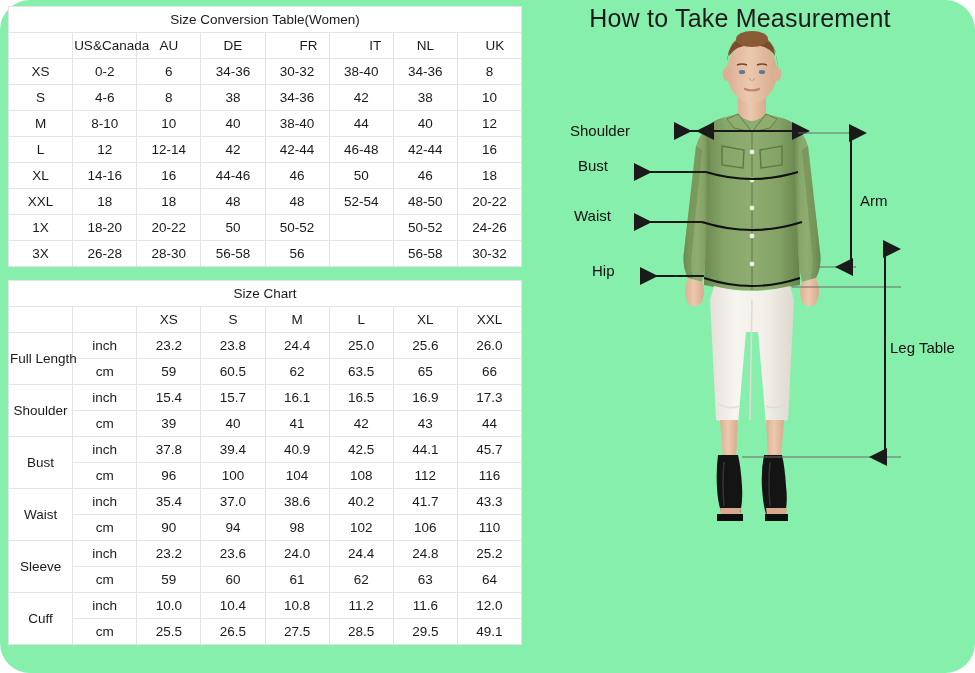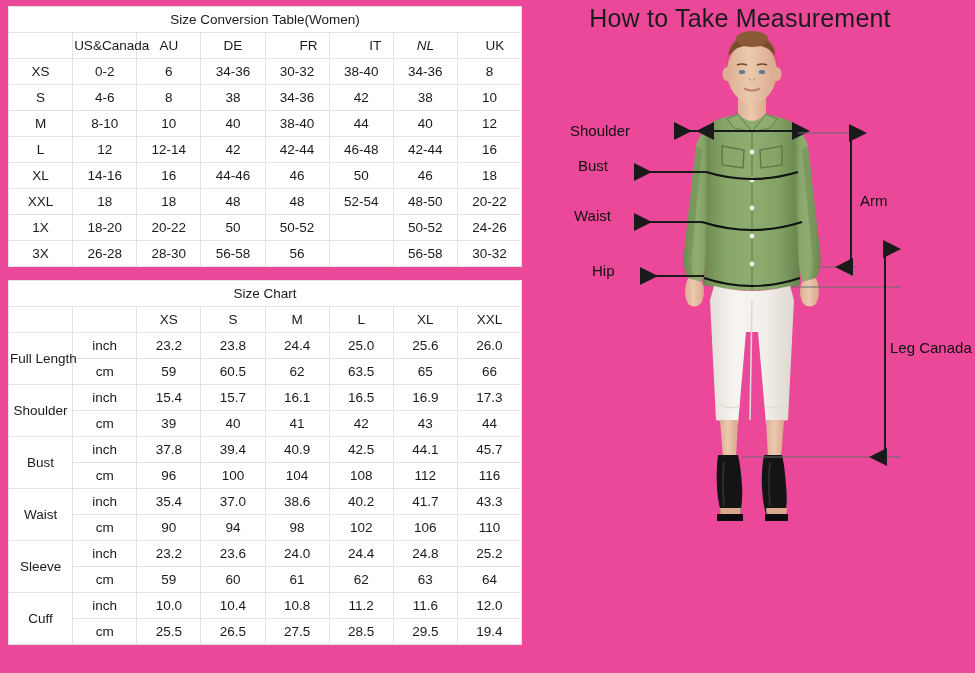--- a/index.html
+++ b/index.html
@@ -2,21 +2,21 @@
 <html><head>
 <meta charset="utf-8">
 <style>
   * { box-sizing: border-box; margin: 0; padding: 0; }
   html, body {
     width: 975px; height: 673px;
     background: #ffffff;
     font-family: "Liberation Sans", sans-serif;
     overflow: hidden;
   }
-  #page { position: relative; width: 975px; height: 673px; background:#ec4899; }
+  #page { position: relative; width: 975px; height: 673px; background:#86efac;border-radius:30px; }
 
   
   #tables { position: absolute; left: 8px; top: 6px; width: 514px; }
 
   table.sz {
     width: 514px;
     border-collapse: collapse;
     table-layout: fixed;
     background: #fff;
   }
@@ -79,21 +79,21 @@
         <tr>
           <td class="caption" colspan="8">Size Conversion Table(Women)</td>
         </tr>
         <tr id="conv-head">
             <td class="hdr" style="width: 55px;"></td>
             <td class="hdr" style="width: 127px;">US&amp;Canada</td>
             <td class="hdr" style="width: 55px;">AU</td>
             <td class="hdr" style="width: 57px;">DE</td>
             <td class="hdr" style="width: 57px; padding-left: 24px;">FR</td>
             <td class="hdr" style="width: 57px; padding-left: 29px;">IT</td>
-            <td class="hdr" style="width: 57px; font-style: italic;">NL</td>
+            <td class="hdr" style="width: 57px;">NL</td>
             <td class="hdr" style="width: 49px; padding-left: 12px;">UK</td>
           </tr>
       <tr>
             <td class="rowhdr">XS</td>
             <td>0-2</td>
             <td>6</td>
             <td>34-36</td>
             <td>30-32</td>
             <td>38-40</td>
             <td>34-36</td>
@@ -294,21 +294,21 @@
             <td>11.6</td>
             <td>12.0</td>
           </tr>
           <tr>
             <td class="unit">cm</td>
             <td>25.5</td>
             <td>26.5</td>
             <td>27.5</td>
             <td>28.5</td>
             <td>29.5</td>
-            <td>19.4</td>
+            <td>49.1</td>
           </tr>
         </tbody>
     </table>
 
   </div>
 
   <div id="figure">
 
     <div id="fig-title">How to Take Measurement</div>
 
@@ -443,17 +443,17 @@
         <line x1="262" y1="287" x2="371" y2="287" stroke="#6a6a6a" stroke-width="1.2"></line>
         <line x1="212" y1="457" x2="371" y2="457" stroke="#6a6a6a" stroke-width="1.2"></line>
         <line x1="355" y1="249" x2="355" y2="457" stroke="#1a1a1a" stroke-width="2" marker-start="url(#ahU)" marker-end="url(#ahD)"></line>
       </svg>
 
       <div class="lbl" style="left:40px;  top:122px;">Shoulder</div>
       <div class="lbl" style="left:48px;  top:157px;">Bust</div>
       <div class="lbl" style="left:44px;  top:207px;">Waist</div>
       <div class="lbl" style="left:62px;  top:262px;text-align:right;">Hip</div>
       <div class="lbl" style="left:330px; top:192px;">Arm</div>
-      <div class="lbl" style="left:360px; top:339px;">Leg Canada</div>
+      <div class="lbl" style="left:360px; top:339px;">Leg Table</div>
     </div>
 
   </div>
 </div>
 
 </body></html>

